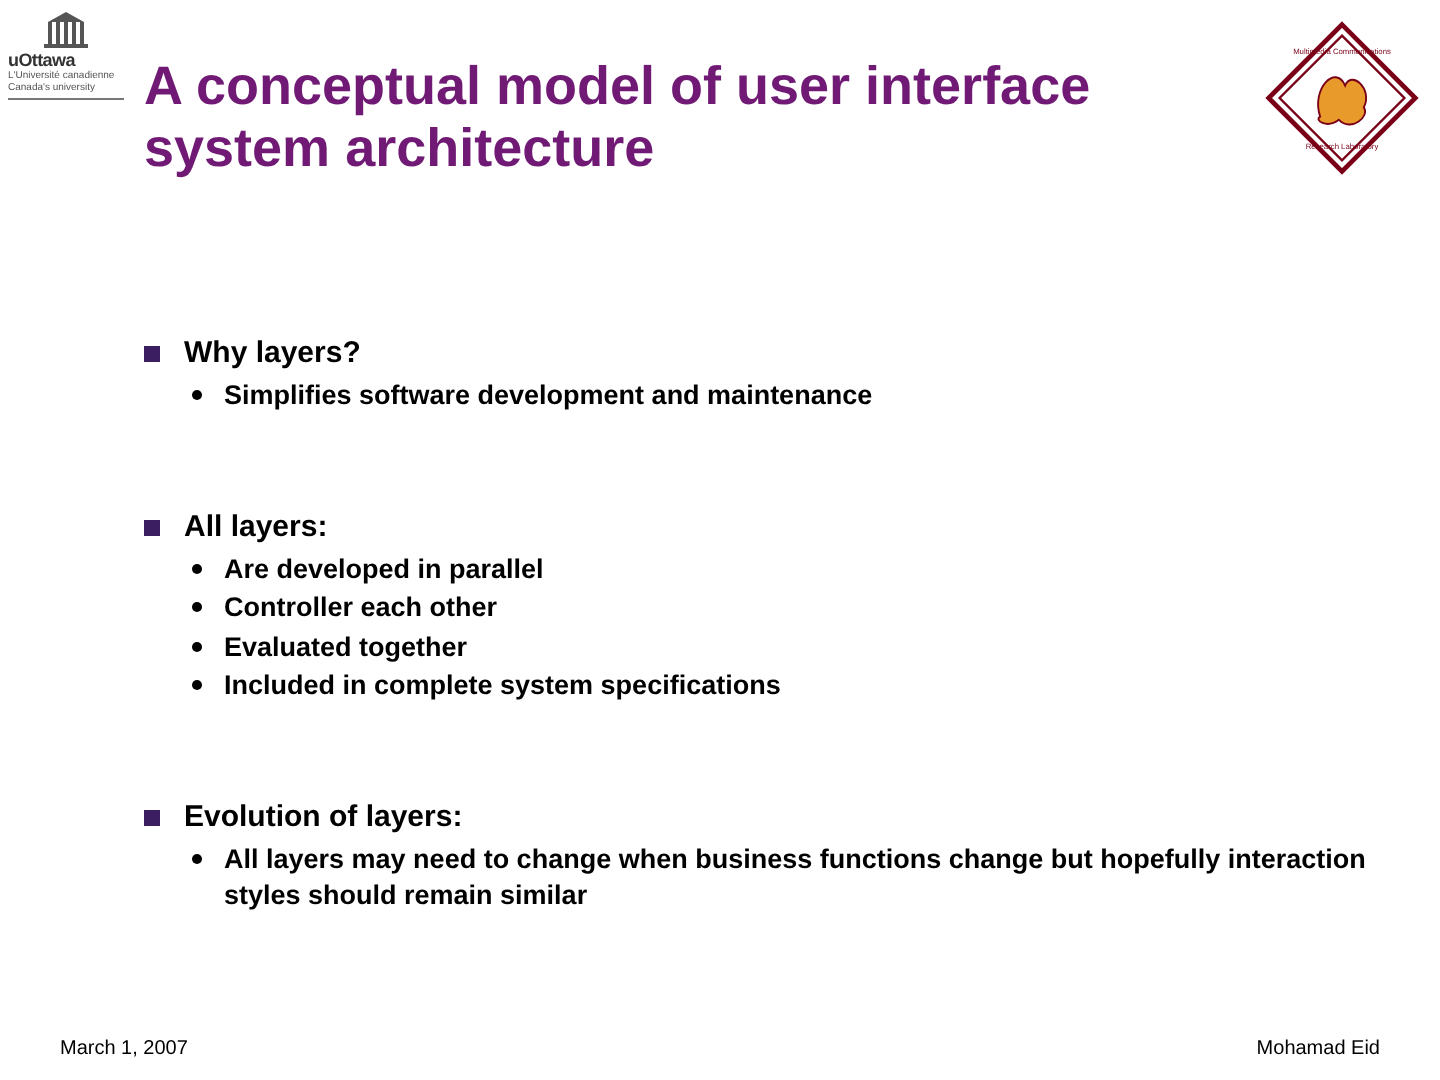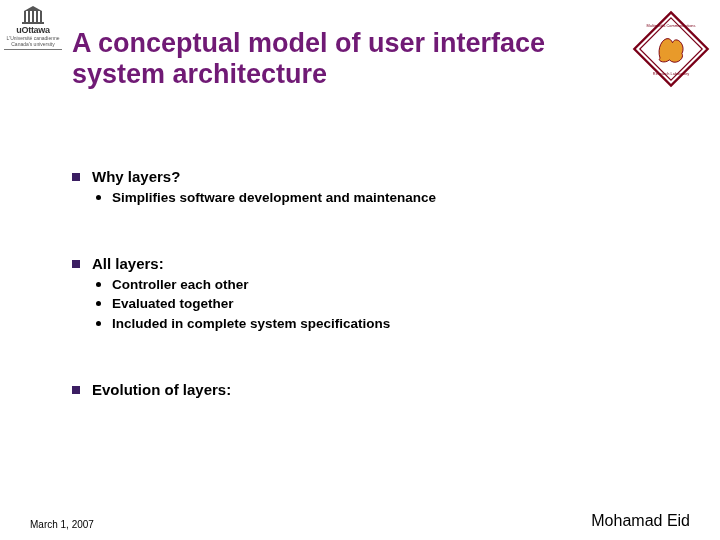--- a/index.html
+++ b/index.html
@@ -16,21 +16,20 @@
   .slide {
     position: relative;
     width: 720px;
     height: 540px;
   }
   .logo-left {
     position: absolute;
     top: 6px;
     left: 4px;
     width: 58px;
-    text-align: center;
   }
   .logo-left .building {
     width: 24px;
     height: 18px;
     margin: 0 auto 1px auto;
     position: relative;
   }
   .logo-left .building .roof {
     position: absolute; top:0; left:3px; right:3px; height:0;
     border-left: 9px solid transparent;
@@ -160,21 +159,21 @@
     position: absolute;
     left: 30px;
     bottom: 10px;
     font-size: 10px;
     color: #000;
   }
   .footer-right {
     position: absolute;
     right: 30px;
     bottom: 10px;
-    font-size: 16px;
+    font-size: 10px;
     color: #000;
   }
 </style>
 </head>
 <body>
 
 <div class="slide">
 
   <div class="logo-left">
     <div class="building">
@@ -212,28 +211,30 @@
     <ul class="lvl1">
       <li>
         <span>Why layers?</span>
         <ul class="lvl2">
           <li>Simplifies software development and maintenance</li>
         </ul>
       </li>
       <li>
         <span>All layers:</span>
         <ul class="lvl2">
+          <li>Are developed in parallel</li>
           <li>Controller each other</li>
           <li>Evaluated together</li>
           <li>Included in complete system specifications</li>
         </ul>
       </li>
       <li>
         <span>Evolution of layers:</span>
         <ul class="lvl2">
+          <li>All layers may need to change when business functions change but hopefully interaction styles should remain similar</li>
         </ul>
       </li>
     </ul>
   </div>
 
 
   <div class="footer-left">March 1, 2007</div>
   <div class="footer-right">Mohamad Eid</div>
 
 </div>

